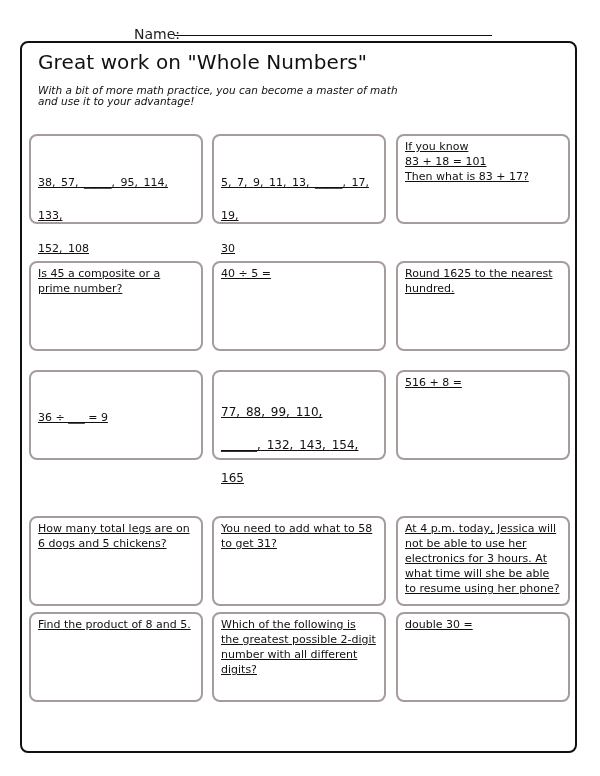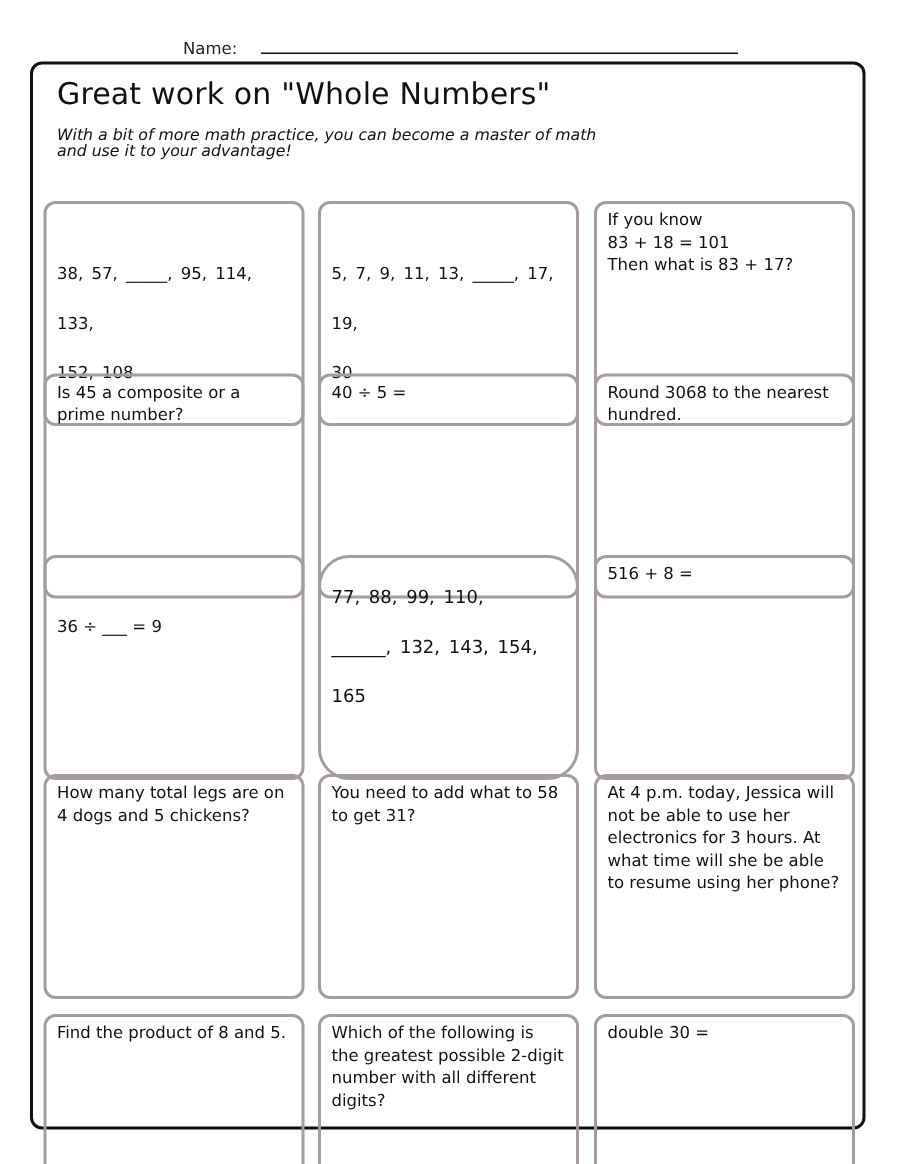--- a/index.html
+++ b/index.html
@@ -10,23 +10,23 @@
     body {
       width: 600px;
       height: 776px;
       position: relative;
       overflow: hidden;
       font-family: "DejaVu Sans", sans-serif;
       color: #111111;
     }
     .name-row {
       position: absolute;
-      left: 122px;
+      left: 134px;
       top: 26px;
-      font-size: 11px;
+      font-size: 14px;
       color: #222;
       display: flex;
       align-items: flex-end;
     }
     .name-line {
       position: absolute;
       left: 174px;
       top: 35px;
       width: 318px;
       border-bottom: 1px solid #111;
@@ -57,54 +57,54 @@
       top: 85px;
       width: 360px;
       font-size: 10.5px;
       line-height: 11px;
       color: #111;
       font-style: italic;
     }
     .box {
       position: absolute;
       width: 174px;
-      height: 150px;
+      height: 90px;
       border: 2px solid #a59c9c;
       border-radius: 8px;
       box-sizing: border-box;
       background: transparent;
       font-size: 11px;
       line-height: 15px;
       padding: 3px 7px;
       color: #111;
       white-space: pre-line;
+      text-decoration: underline;
     }
     .box.seq {
       padding-top: 30px;
       line-height: 33px;
       word-spacing: 2px;
     }
     .box.seq2 {
-      padding-top: 10px;
+      padding-top: 24px;
       line-height: 33px;
       font-size: 12px;
       word-spacing: 2px;
-      border-radius: 21px;
     }
     .box.mid {
       padding-top: 38px;
     }
     .c1 { left: 29px; }
     .c2 { left: 212px; }
     .c3 { left: 396px; }
     .r1 { top: 134px; }
-    .r2 { top: 249px; }
+    .r2 { top: 261px; }
     .r3 { top: 370px; }
     .r4 { top: 516px; }
-    .r5 { top: 676px; }
+    .r5 { top: 612px; }
   </style>
 </head>
 <body>
 
 <div class="name-row">Name:</div>
 <div class="name-line"></div>
 
 <div class="frame"></div>
 
 <h1 class="title">Great work on "Whole Numbers"</h1>
@@ -113,26 +113,26 @@
 <div class="box seq c1 r1">38,  57,  _____,  95,  114,  133,
 152,  108</div>
 <div class="box seq c2 r1">5,  7,  9,  11,  13,  _____,  17,  19,
 30</div>
 <div class="box c3 r1">If you know
  83 + 18 = 101
 Then what is 83 + 17?</div>
 
 <div class="box c1 r2">Is 45 a composite or a prime number?</div>
 <div class="box c2 r2">40 ÷ 5 =</div>
-<div class="box c3 r2">Round 3068 to the nearest hundred.</div>
+<div class="box c3 r2">Round 1625 to the nearest hundred.</div>
 
 <div class="box mid c1 r3">36 ÷ ___ = 9</div>
 <div class="box seq2 c2 r3">77,  88,  99,  110,
 ______,  132,  143,  154,  165</div>
 <div class="box c3 r3">516 + 8 =</div>
 
-<div class="box c1 r4">How many total legs are on 4 dogs and 5 chickens?</div>
+<div class="box c1 r4">How many total legs are on 6 dogs and 5 chickens?</div>
 <div class="box c2 r4">You need to add what to 58 to get 31?</div>
 <div class="box c3 r4">At 4 p.m. today, Jessica will not be able to use her electronics for 3 hours.  At what time will she be able to resume using her phone?</div>
 
 <div class="box c1 r5">Find the product of 8 and 5.</div>
 <div class="box c2 r5">Which of the following is the greatest possible 2-digit number with all different digits?</div>
 <div class="box c3 r5">double 30 =</div>
 
 </body></html>

